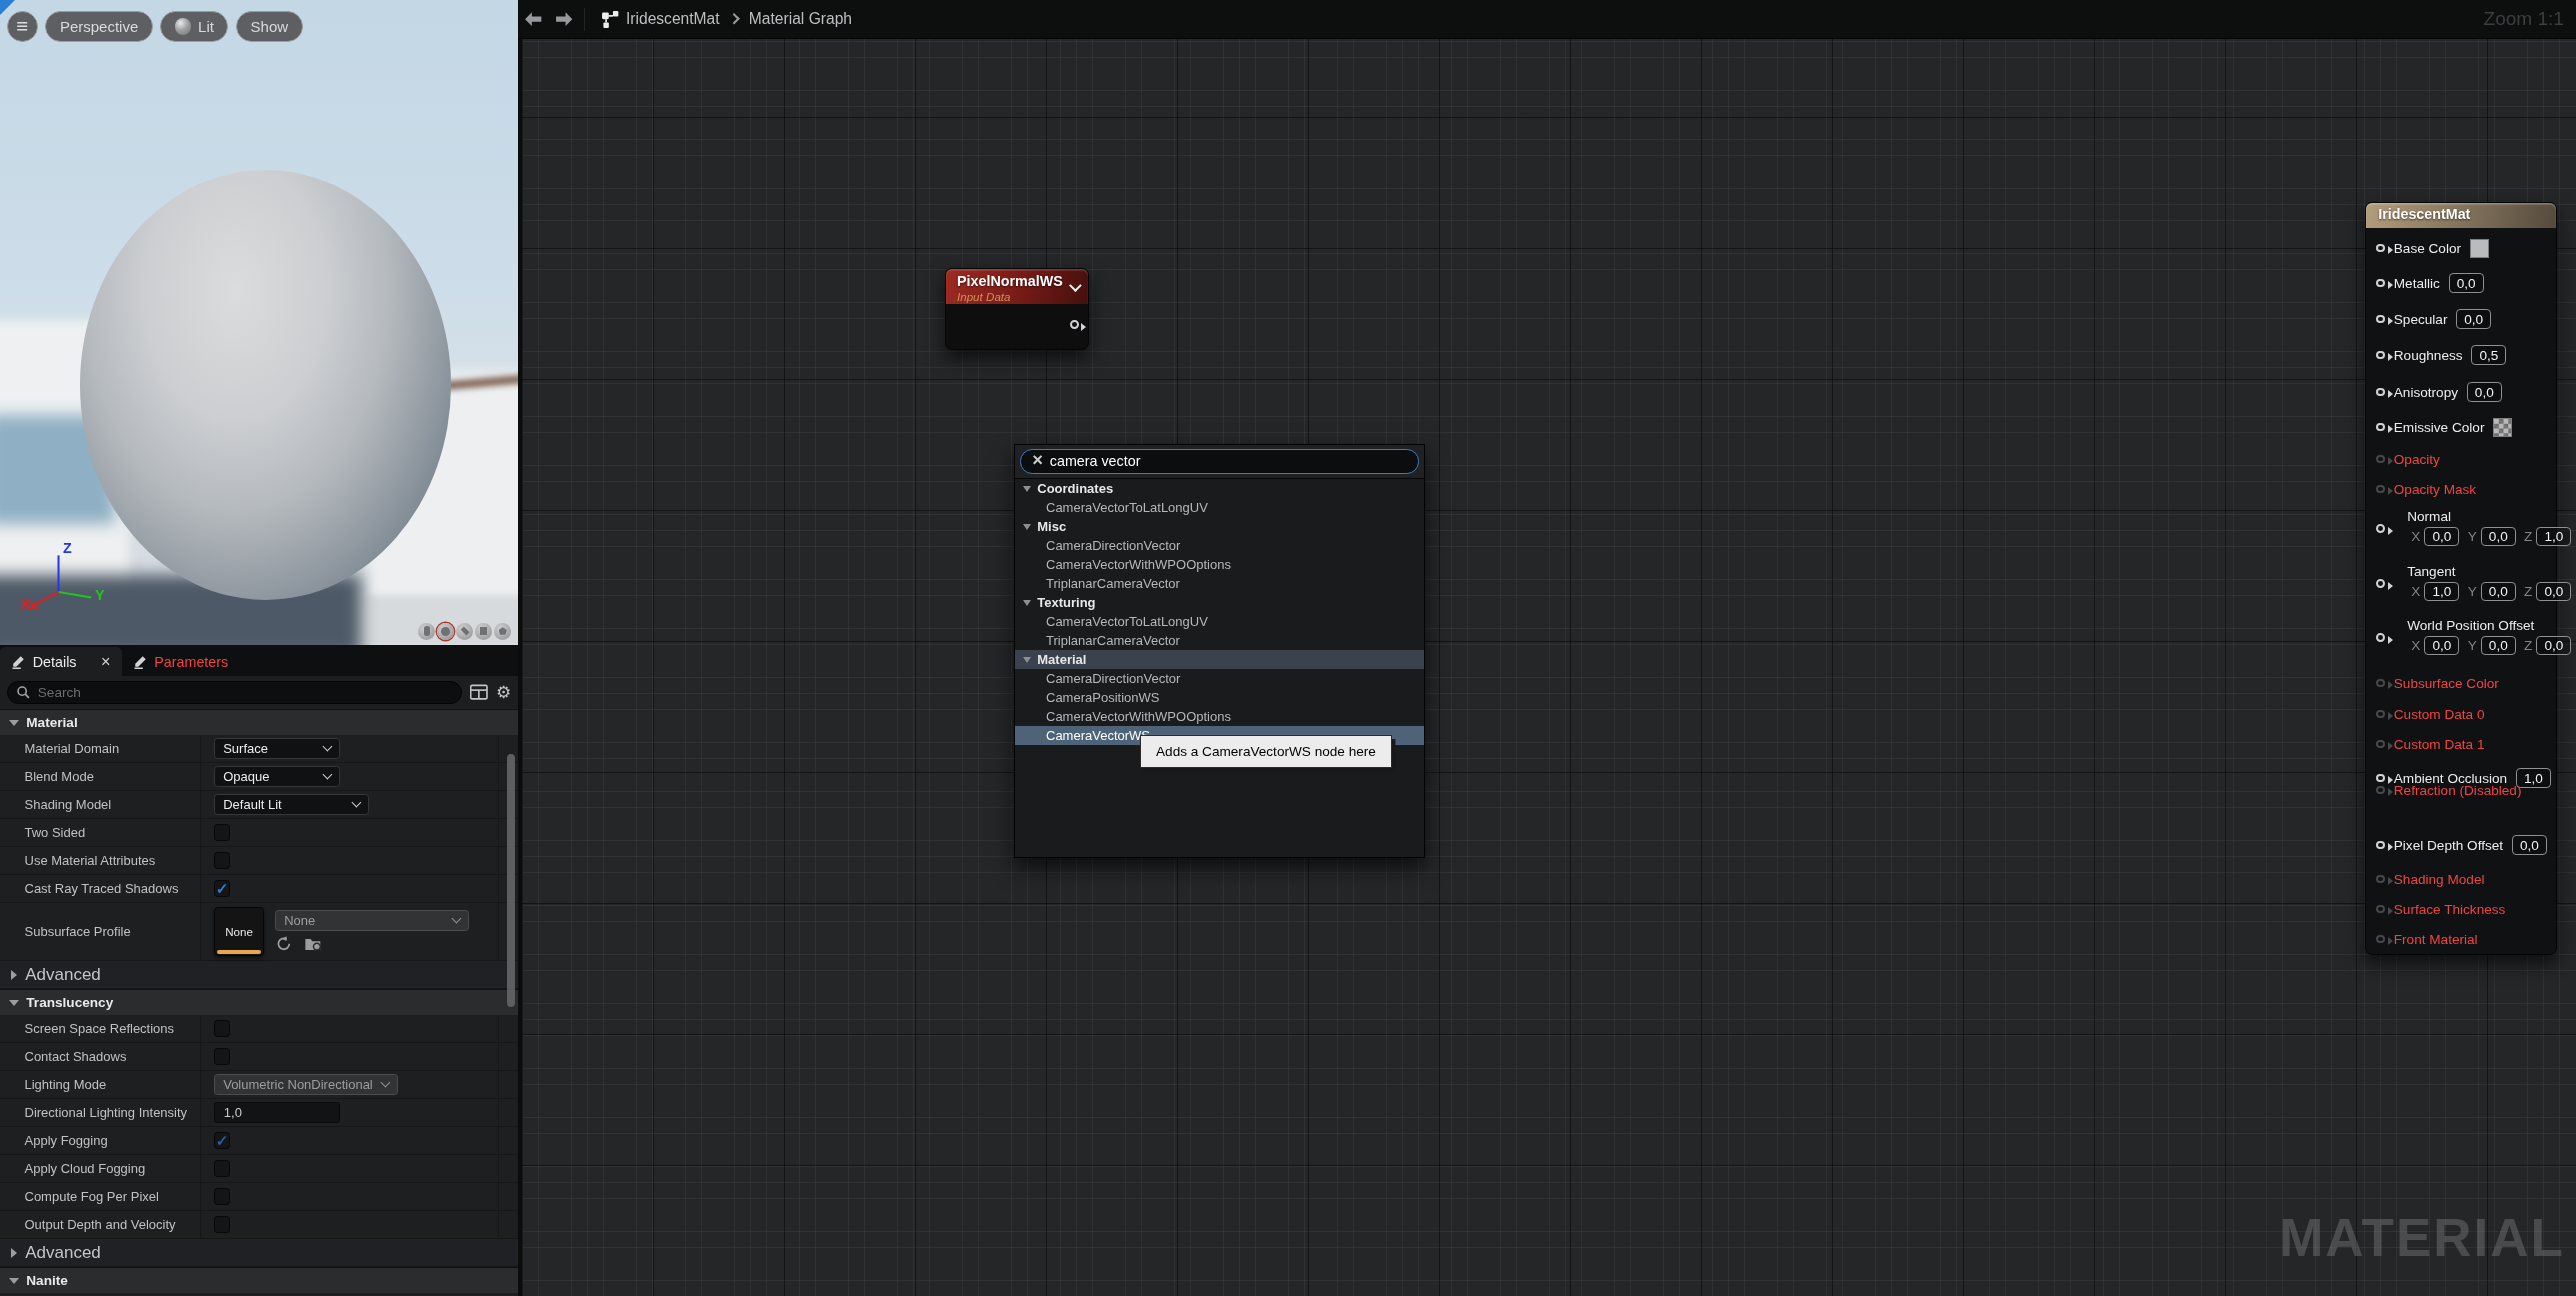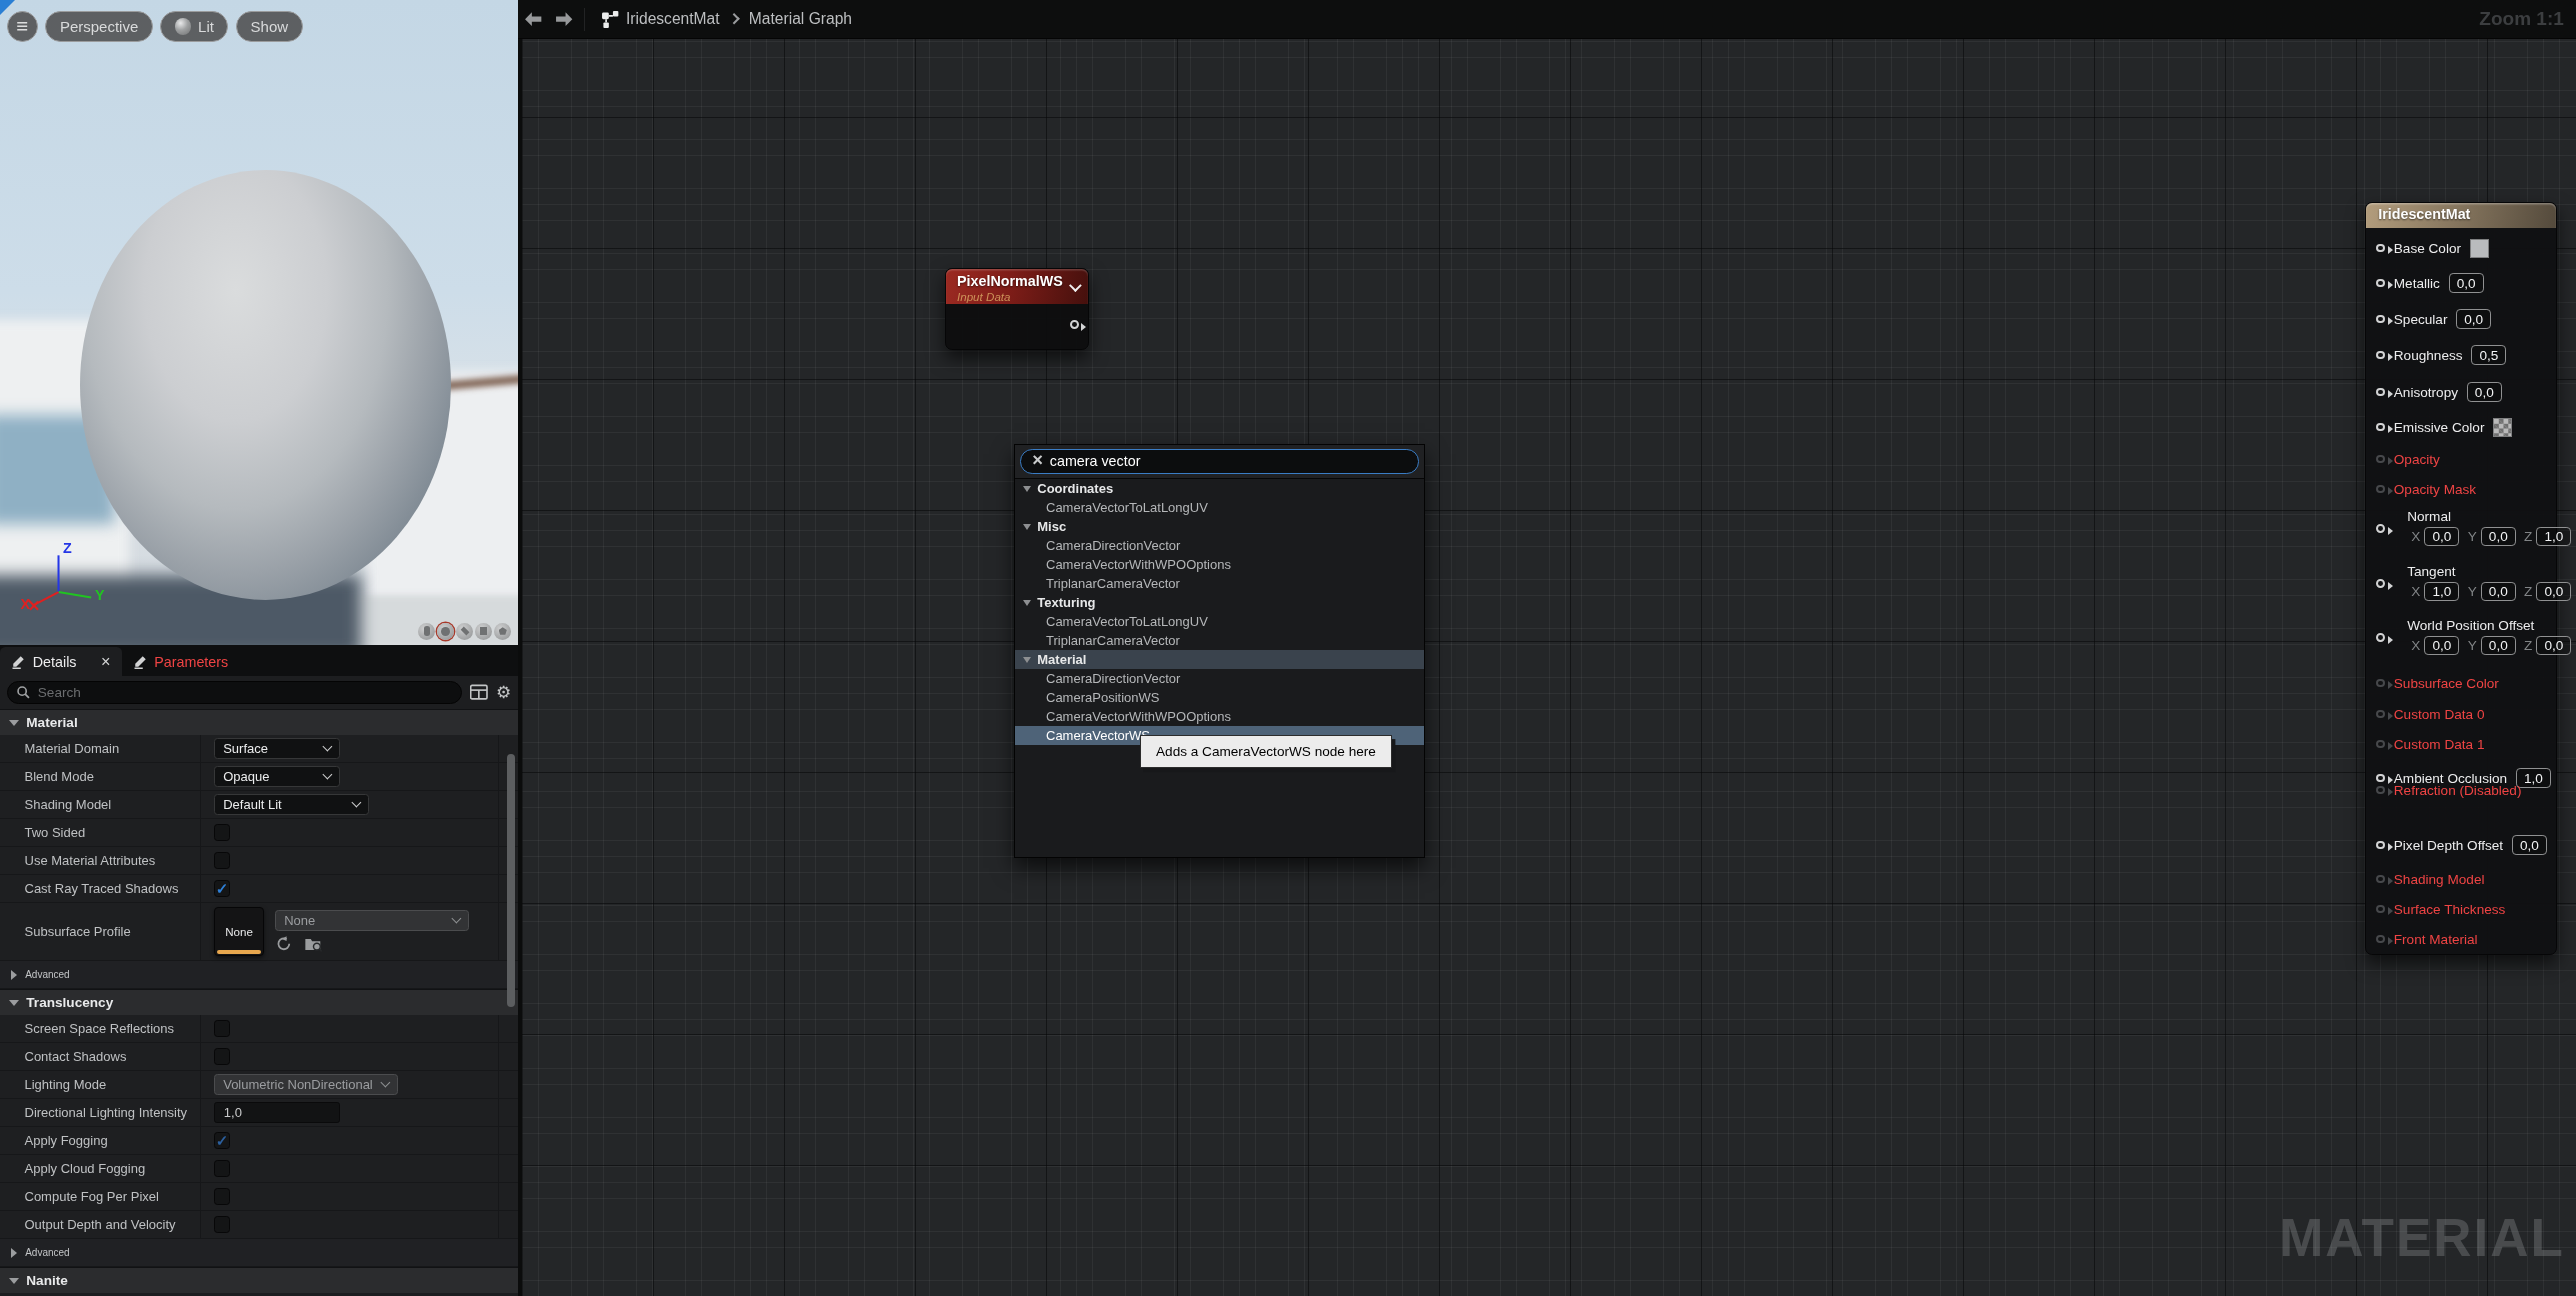--- a/index.html
+++ b/index.html
@@ -23,21 +23,21 @@
   }
   .graph-toolbar {
     position:absolute; left:0; top:0; right:0; height:39px;
     background:#0d0e0e; border-bottom:0.7px solid #050505;
     display:flex; align-items:center; z-index:30;
   }
   .nav-btn { width:31px; height:30px; display:flex; align-items:center; justify-content:center; }
   .tb-sep { width:1.4px; height:23px; background:#222324; margin:0 9.5px 0 4.1px; }
   .breadcrumb { display:flex; align-items:center; gap:8.2px; font-size:15.6px; color:#bdbfc1; }
   .crumb-chevron { width:7.5px; height:7.5px; border-right:2px solid #9a9c9e; border-bottom:2px solid #9a9c9e; transform:rotate(-45deg); margin:0 2.7px; }
-  .zoom-indicator { position:absolute; right:12.2px; top:8.2px; font-size:19px; font-weight:bold; color:#3c3e40; z-index:31; }
+  .zoom-indicator { position:absolute; right:12.2px; top:8.2px; font-size:19px; font-weight:normal; color:#3c3e40; z-index:31; }
   .watermark {
     position:absolute; right:11px; bottom:28.6px; font-size:53px; font-weight:bold;
     letter-spacing:2px; color:rgba(158,161,164,0.30); z-index:1;
   }
 
   
   .gnode { position:absolute; border-radius:6.8px; box-shadow:0 8.2px 17.7px rgba(0,0,0,0.6); border:0.7px solid #060607; z-index:5; }
   .node-red { left:423px; top:268px; width:144px; height:82px; background:rgba(13,13,14,0.94); }
   .node-red-header {
     height:35px; border-radius:6.1px 6.1px 0 0; padding:4.1px 8.2px 0 11px;
@@ -164,21 +164,21 @@
   .cb.checked .ck { display:block; }
   .cb.dim .ck { color:#2b5f9e; }
   .tinput { width:126px; height:21px; background:#121314; border:0.7px solid #0a0a0b; border-radius:2.7px; color:#c9cacb; font-size:13px; display:flex; align-items:center; padding-left:8.8px; }
   .ssp-thumb { width:50px; height:49px; background:#141415; border:0.7px solid #060607; border-radius:4.1px; position:relative;
     display:flex; align-items:center; justify-content:center; font-size:11.6px; color:#e8e9ea; box-shadow:0 2px 4.1px rgba(0,0,0,.5); }
   .ssp-underline { position:absolute; left:2px; right:2px; bottom:1.4px; height:3.4px; border-radius:2px; background:#e8a74e; }
   .ssp-right { display:flex; flex-direction:column; gap:4.1px; margin-left:11px; }
   .ssp-icons { display:flex; gap:11px; align-items:center; }
   .drow.adv { gap:8.2px; align-items:center; display:flex; padding-left:11px; background:#202124; }
   .drow.adv .tri-right { border-left-color:#9b9d9f; }
-  .drow.adv span { font-size:10px; color:#c3c5c7; }
+  .drow.adv span { font-size:17px; color:#c3c5c7; }
   .vscroll { position:absolute; right:2.7px; top:109px; width:8.8px; height:253px; background:#5c5e60; border-radius:4.8px; z-index:5; }
 </style>
 </head>
 <body>
 
 <div class="graph-area">
   <div class="watermark">MATERIAL</div>
 
   <div class="gnode node-red">
     <div class="node-red-header">

